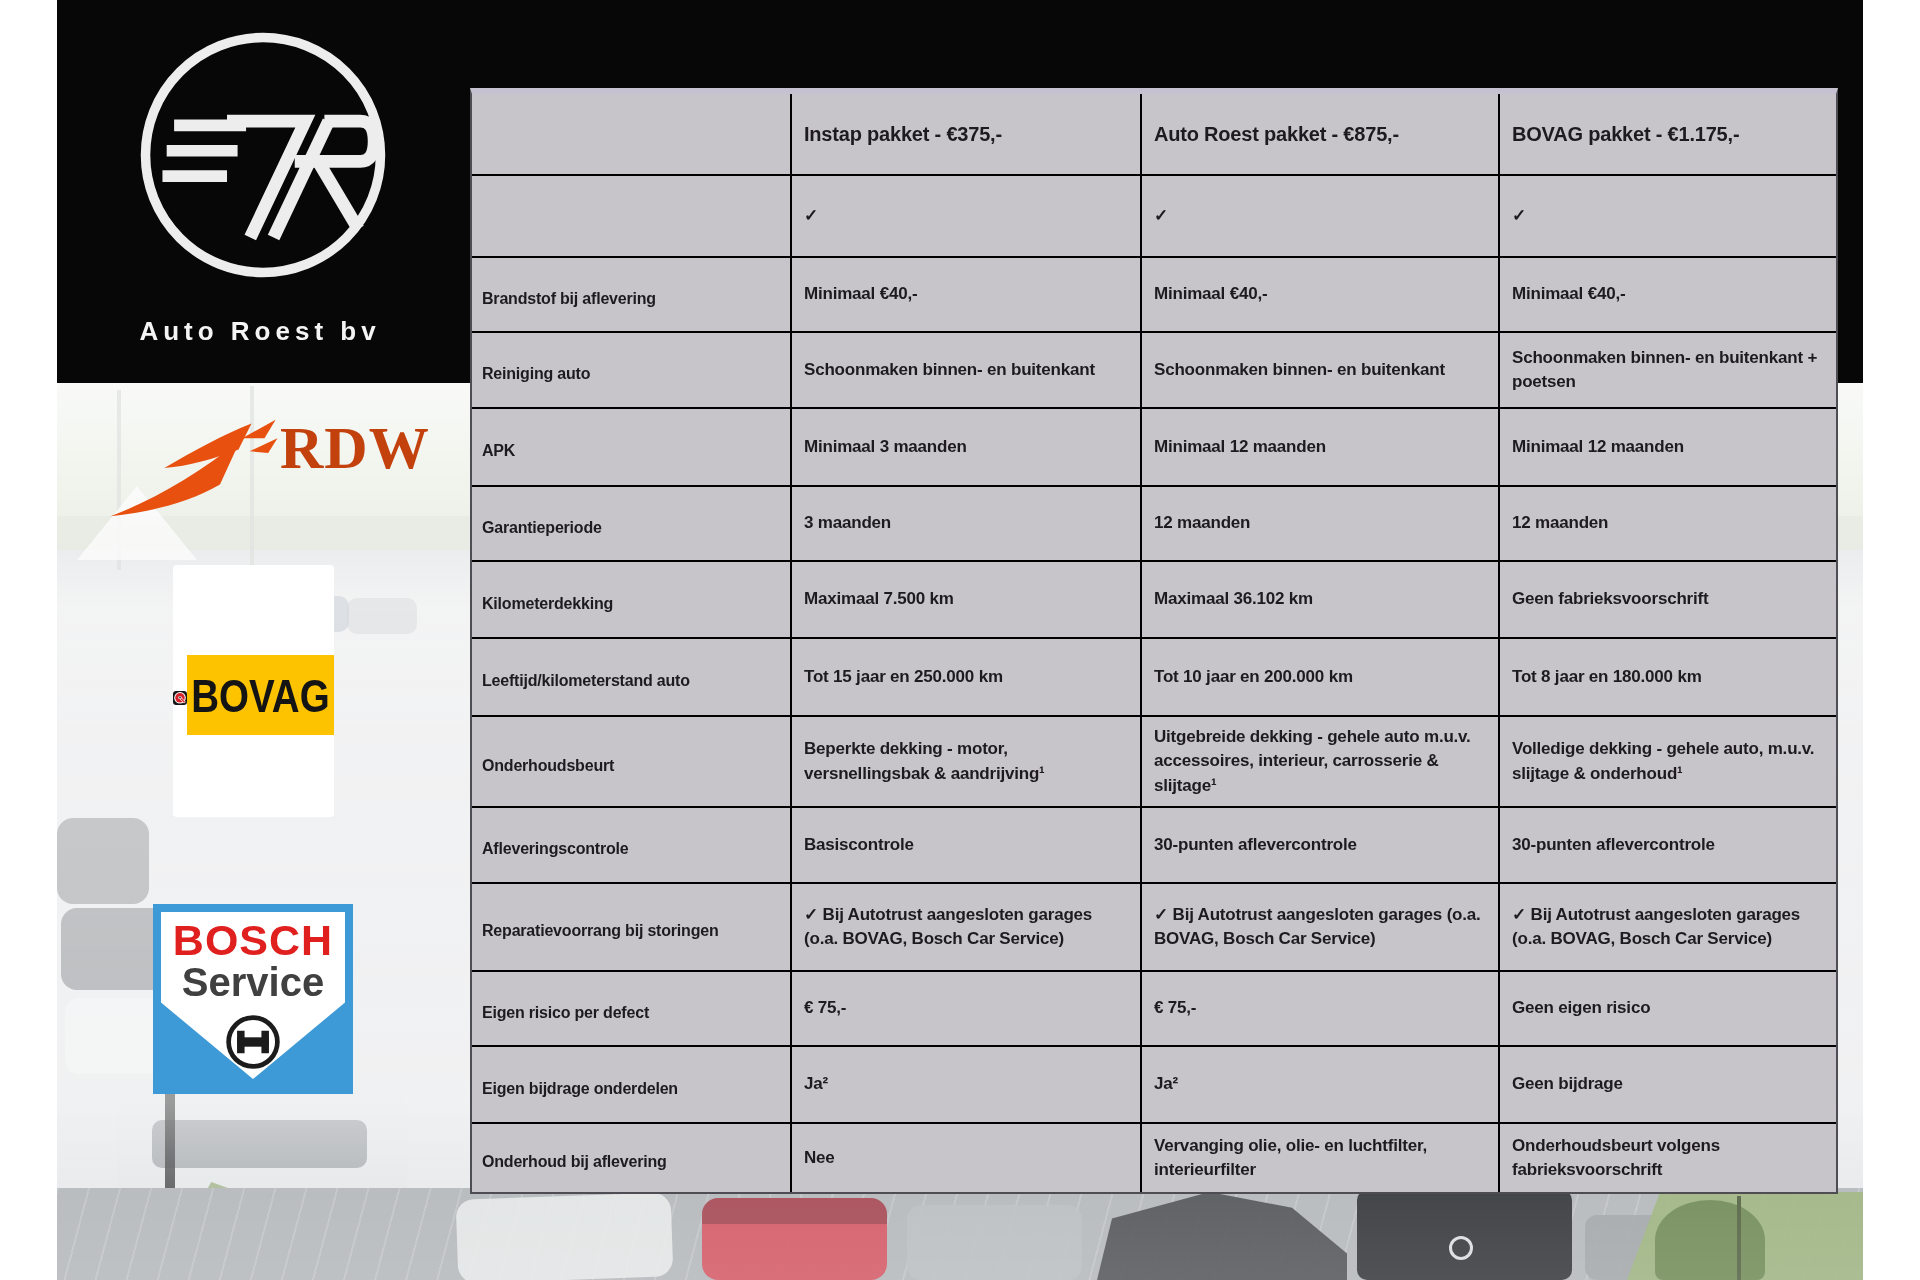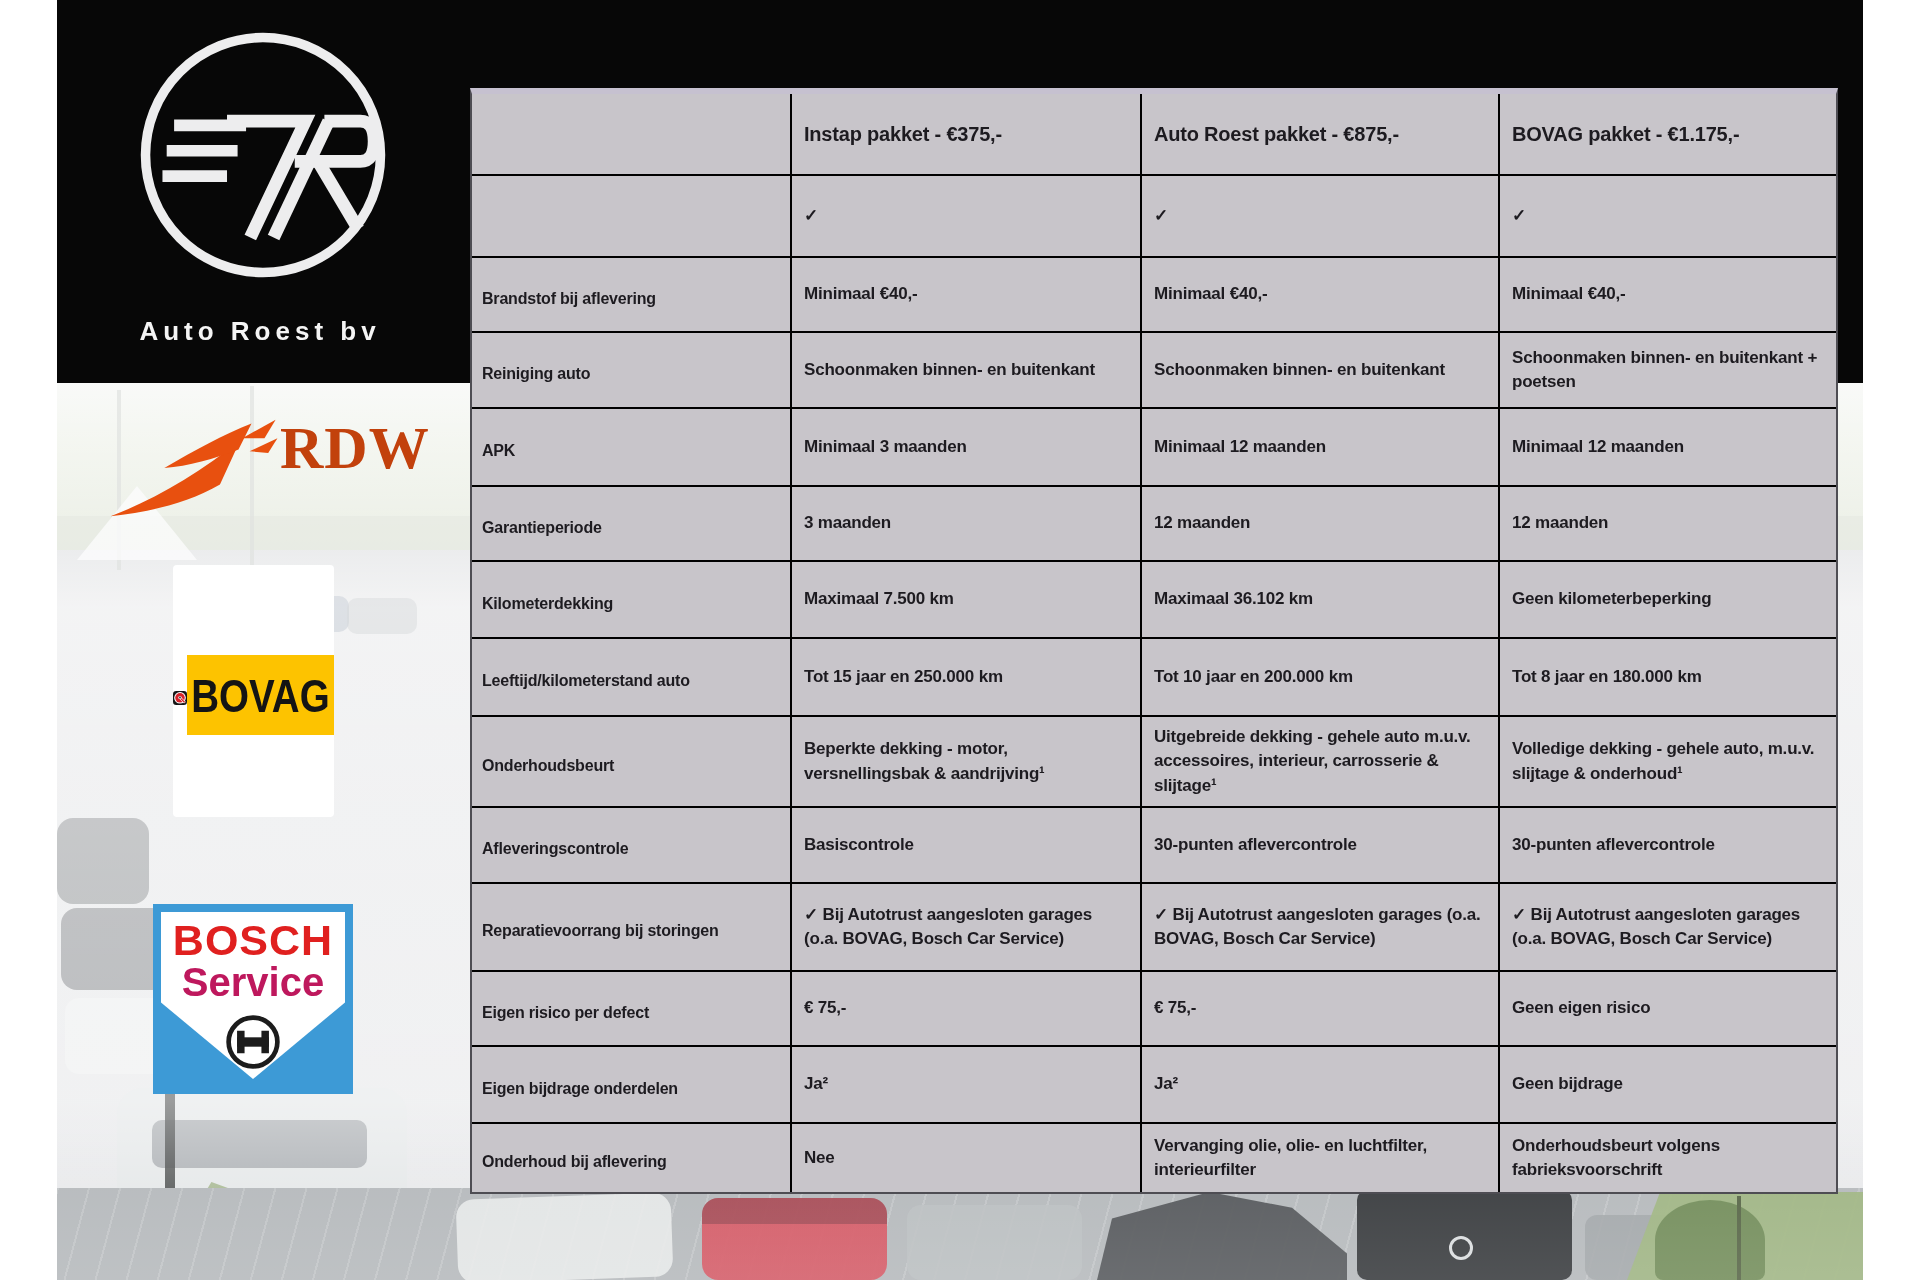--- a/index.html
+++ b/index.html
@@ -42,21 +42,21 @@
   .bovag-band{width:147px;height:80px;margin-top:8px;background:#fdc300;
        display:flex;align-items:center;justify-content:center;}
   .bovag-word{font-size:47px;font-weight:bold;color:#141414;transform:scaleX(.82);letter-spacing:0;}
 
   .bosch{position:absolute;left:153px;top:904px;width:200px;height:190px;background:#3d9ad6;}
   .bosch-white{position:absolute;left:8px;top:8px;width:184px;height:174px;background:#ffffff;
        clip-path:polygon(0 0,100% 0,100% 52%,50% 96%,0 52%);}
   .bosch-line1{position:absolute;left:0;top:4px;width:100%;text-align:center;
        color:#e0201f;font-size:43px;font-weight:bold;letter-spacing:1px;}
   .bosch-line2{position:absolute;left:0;top:48px;width:100%;text-align:center;
-       color:#be185d;font-size:40px;font-weight:bold;}
+       color:#404040;font-size:40px;font-weight:bold;}
   .bosch-anchor{position:absolute;left:70px;top:108px;width:60px;height:60px;}
 
   
   .pkg-table{position:absolute;left:470px;top:88px;display:grid;
        grid-template-columns:318px 348px 356px 336px;
        grid-template-rows:80px 80px 73px 74px 76px 73px 75px 76px 89px 74px 86px 73px 75px 68px;
        gap:2px;background:#000000;border:2px solid #4e4d53;border-top:6px solid #c6c1d0;}
   .cell{background:#c8c5ca;display:flex;align-items:center;color:#1d1b20;font-weight:bold;
        letter-spacing:-0.2px;}
   .cell.head{font-size:20px;padding:6px 12px;}
@@ -184,21 +184,21 @@
     <div class="cell val">Minimaal 12 maanden</div>
 
     <div class="cell label">Garantieperiode</div>
     <div class="cell val">3 maanden</div>
     <div class="cell val">12 maanden</div>
     <div class="cell val">12 maanden</div>
 
     <div class="cell label">Kilometerdekking</div>
     <div class="cell val">Maximaal 7.500 km</div>
     <div class="cell val">Maximaal 36.102 km</div>
-    <div class="cell val">Geen kilometerbeperking</div>
+    <div class="cell val">Geen fabrieksvoorschrift</div>
 
     <div class="cell label">Leeftijd/kilometerstand auto</div>
     <div class="cell val">Tot 15 jaar en 250.000 km</div>
     <div class="cell val">Tot 10 jaar en 200.000 km</div>
     <div class="cell val">Tot 8 jaar en 180.000 km</div>
 
     <div class="cell label">Onderhoudsbeurt</div>
     <div class="cell val">Beperkte dekking - motor, versnellingsbak &amp; aandrijving¹</div>
     <div class="cell val">Uitgebreide dekking - gehele auto m.u.v. accessoires, interieur, carrosserie &amp; slijtage¹</div>
     <div class="cell val">Volledige dekking - gehele auto, m.u.v. slijtage &amp; onderhoud¹</div>

